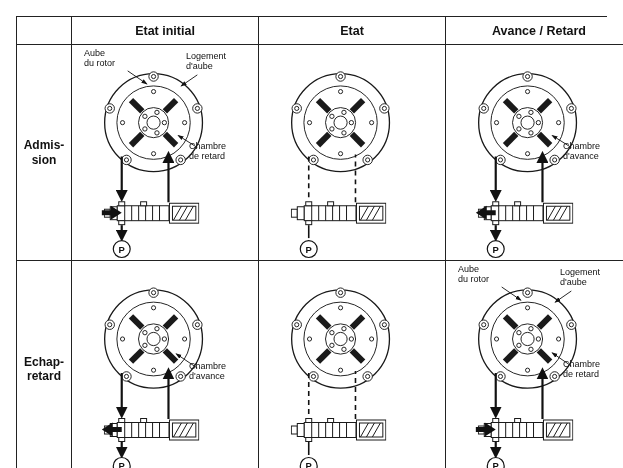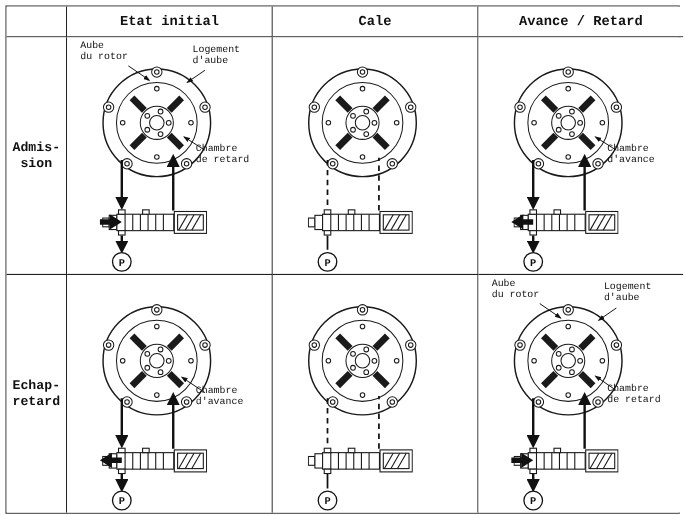--- a/index.html
+++ b/index.html
@@ -1,17 +1,17 @@
 <!DOCTYPE html>
 <html><head>
 <meta charset="utf-8">
 <style>
   html,body{margin:0;padding:0;background:#fff;}
-  .page{width:623px;height:468px;box-sizing:border-box;padding:5px;background:#fff;
-        font-family:Liberation Mono, monospace;color:#111;position:relative;}
+  .page{width:623px;height:468px;box-sizing:border-box;padding:16px;background:#fff;
+        font-family:Liberation Sans, sans-serif;color:#111;position:relative;}
   .table{display:grid;grid-template-columns:55px 187px 187px 186px;
          grid-template-rows:28px 216px 216px;border:1px solid #222;background:#fff;}
   .table>div{border-right:1px solid #222;border-bottom:1px solid #222;box-sizing:border-box;
              position:relative;background:#fff;overflow:hidden;}
   .table>div:nth-child(4n){border-right:none;}
   .table>div:nth-child(n+9){border-bottom:none;}
   .hcell{display:flex;align-items:center;justify-content:center;font-weight:bold;font-size:12.5px;}
   .rcell{display:flex;align-items:center;justify-content:center;font-weight:bold;font-size:12px;
          text-align:center;white-space:pre-line;line-height:1.2;}
   .cell svg.d{position:absolute;left:0;top:0;width:100%;height:100%;}
@@ -96,21 +96,21 @@
       </g>
     </symbol>
   </defs>
 </svg>
 
 <div class="page">
   <div class="table">
 
     <div class="hcell"></div>
     <div class="hcell">Etat initial</div>
-    <div class="hcell">Cale</div>
+    <div class="hcell">Etat</div>
     <div class="hcell">Avance / Retard</div>
 
     <div class="rcell">Admis-
 sion</div>
 
     <div class="cell" data-variant="solid-right">
       <svg class="d" viewBox="0 0 187 216" preserveAspectRatio="none">
         <use href="#phaser" x="30" y="26" width="104" height="104"></use>
         <path class="flow" d="M50,112 L50,154" marker-end="url(#mA)"></path>
         <path class="flow" d="M97,158 L97,110" marker-end="url(#mA)"></path>

